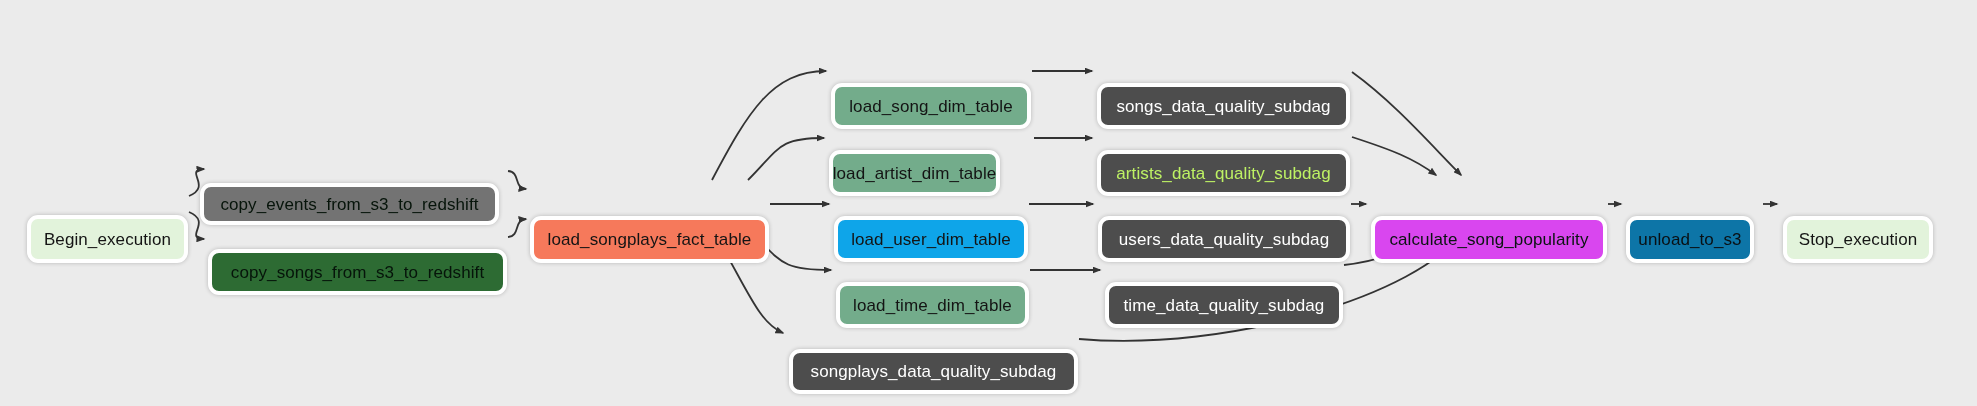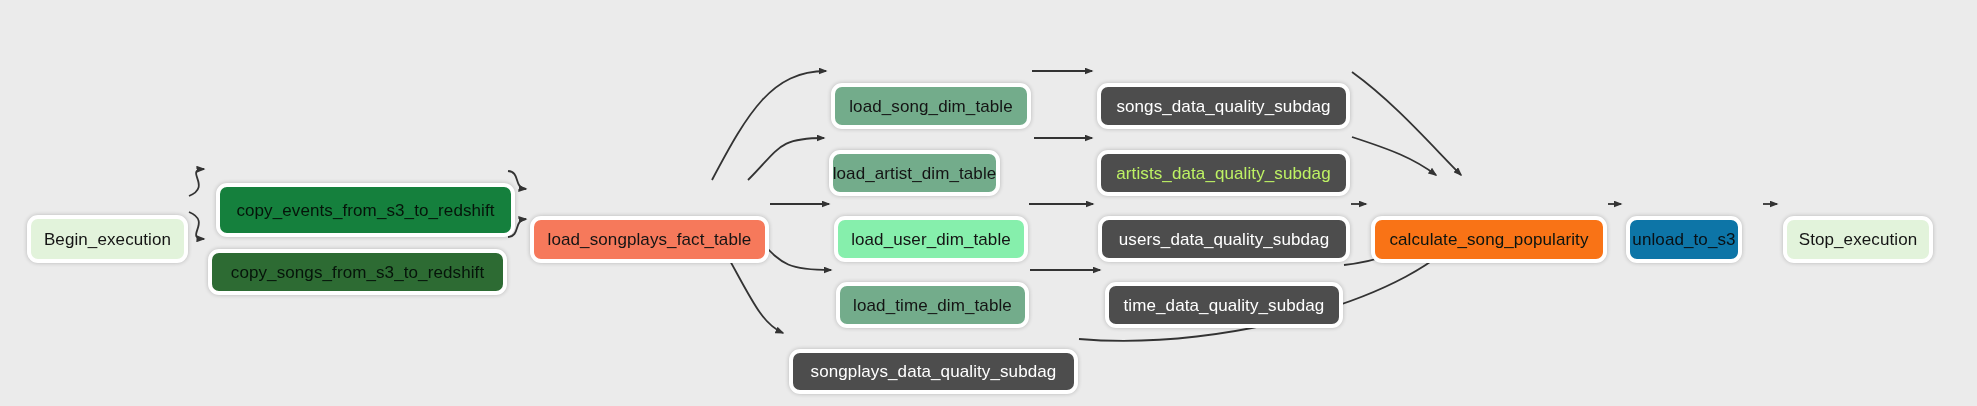--- a/index.html
+++ b/index.html
@@ -70,59 +70,59 @@
       <path d="M1351,204 C1356,204 1361,204 1366,204" class="edge" stroke="#333333" marker-end="url(#arrow)"></path>
       <path d="M1344,265 C1382,261 1412,248 1439,232" class="edge" stroke="#333333" marker-end="url(#arrow)"></path>
       <path d="M1079,339 C1230,352 1420,294 1462,232" class="edge" stroke="#333333" marker-end="url(#arrow)"></path>
       <path d="M1608,204 C1613,204 1617,204 1621,204" class="edge" stroke="#333333" marker-end="url(#arrow)"></path>
       <path d="M1763,204 C1768,204 1773,204 1777,204" class="edge" stroke="#333333" marker-end="url(#arrow)"></path>
     </svg>
   <div id="nodes-layer">
       <div class="node" style="left: 27px; top: 180px; width: 161px; height: 48px; background: rgb(226, 243, 219); border-color: rgb(255, 255, 255);">
         <span style="color: rgb(20, 20, 20);">Begin_execution</span>
       </div>
-      <div class="node" style="left: 216px; top: 148px; width: 299px; height: 54px; background: #15803d; border-color: rgb(255, 255, 255);">
+      <div class="node" style="left: 200px; top: 148px; width: 299px; height: 42px; background: #737373; border-color: rgb(255, 255, 255);">
         <span style="color: rgb(6, 20, 10);">copy_events_from_s3_to_redshift</span>
       </div>
       <div class="node" style="left: 208px; top: 214px; width: 299px; height: 46px; background: rgb(45, 107, 51); border-color: rgb(255, 255, 255);">
         <span style="color: rgb(6, 20, 10);">copy_songs_from_s3_to_redshift</span>
       </div>
       <div class="node" style="left: 530px; top: 181px; width: 239px; height: 47px; background: rgb(246, 121, 91); border-color: rgb(255, 255, 255);">
         <span style="color: rgb(20, 20, 20);">load_songplays_fact_table</span>
       </div>
       <div class="node" style="left: 831px; top: 48px; width: 200px; height: 46px; background: rgb(115, 172, 139); border-color: rgb(255, 255, 255);">
         <span style="color: rgb(20, 20, 20);">load_song_dim_table</span>
       </div>
       <div class="node" style="left: 829px; top: 115px; width: 171px; height: 46px; background: rgb(115, 172, 139); border-color: rgb(255, 255, 255);">
         <span style="color: rgb(20, 20, 20);">load_artist_dim_table</span>
       </div>
-      <div class="node" style="left: 834px; top: 181px; width: 194px; height: 46px; background: #86efac; border-color: rgb(255, 255, 255);">
+      <div class="node" style="left: 834px; top: 181px; width: 194px; height: 46px; background: #0ea5e9; border-color: rgb(255, 255, 255);">
         <span style="color: rgb(20, 20, 20);">load_user_dim_table</span>
       </div>
       <div class="node" style="left: 836px; top: 247px; width: 193px; height: 46px; background: rgb(115, 172, 139); border-color: rgb(255, 255, 255);">
         <span style="color: rgb(20, 20, 20);">load_time_dim_table</span>
       </div>
       <div class="node" style="left: 1097px; top: 48px; width: 253px; height: 46px; background: rgb(77, 77, 77); border-color: rgb(255, 255, 255);">
         <span style="color: rgb(255, 255, 255);">songs_data_quality_subdag</span>
       </div>
       <div class="node" style="left: 1097px; top: 115px; width: 253px; height: 46px; background: rgb(77, 77, 77); border-color: rgb(255, 255, 255);">
         <span style="color: #bef264;">artists_data_quality_subdag</span>
       </div>
       <div class="node" style="left: 1098px; top: 181px; width: 252px; height: 46px; background: rgb(77, 77, 77); border-color: rgb(255, 255, 255);">
         <span style="color: rgb(255, 255, 255);">users_data_quality_subdag</span>
       </div>
       <div class="node" style="left: 1105px; top: 247px; width: 238px; height: 46px; background: rgb(77, 77, 77); border-color: rgb(255, 255, 255);">
         <span style="color: rgb(255, 255, 255);">time_data_quality_subdag</span>
       </div>
       <div class="node" style="left: 789px; top: 314px; width: 289px; height: 45px; background: rgb(77, 77, 77); border-color: rgb(255, 255, 255);">
         <span style="color: rgb(255, 255, 255);">songplays_data_quality_subdag</span>
       </div>
-      <div class="node" style="left: 1371px; top: 181px; width: 236px; height: 47px; background: #f97316; border-color: rgb(255, 255, 255);">
+      <div class="node" style="left: 1371px; top: 181px; width: 236px; height: 47px; background: #d946ef; border-color: rgb(255, 255, 255);">
         <span style="color: rgb(10, 20, 16);">calculate_song_popularity</span>
       </div>
-      <div class="node" style="left: 1626px; top: 181px; width: 116px; height: 47px; background: rgb(13, 117, 167); border-color: rgb(255, 255, 255);">
+      <div class="node" style="left: 1626px; top: 181px; width: 128px; height: 47px; background: rgb(13, 117, 167); border-color: rgb(255, 255, 255);">
         <span style="color: rgb(10, 16, 20);">unload_to_s3</span>
       </div>
       <div class="node" style="left: 1783px; top: 181px; width: 150px; height: 47px; background: rgb(226, 243, 219); border-color: rgb(255, 255, 255);">
         <span style="color: rgb(20, 20, 20);">Stop_execution</span>
       </div>
     </div>
 </div>
 
 </body></html>

